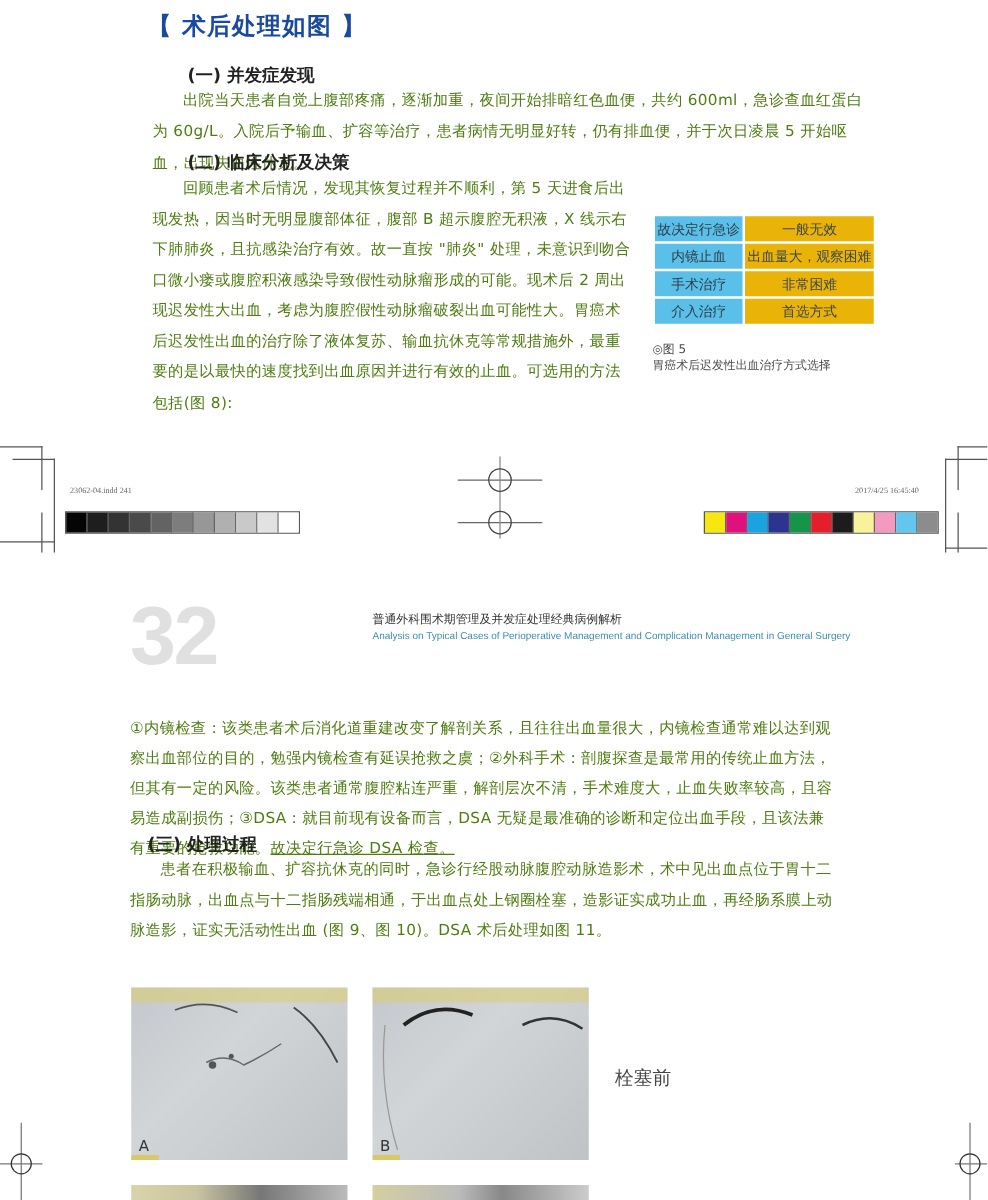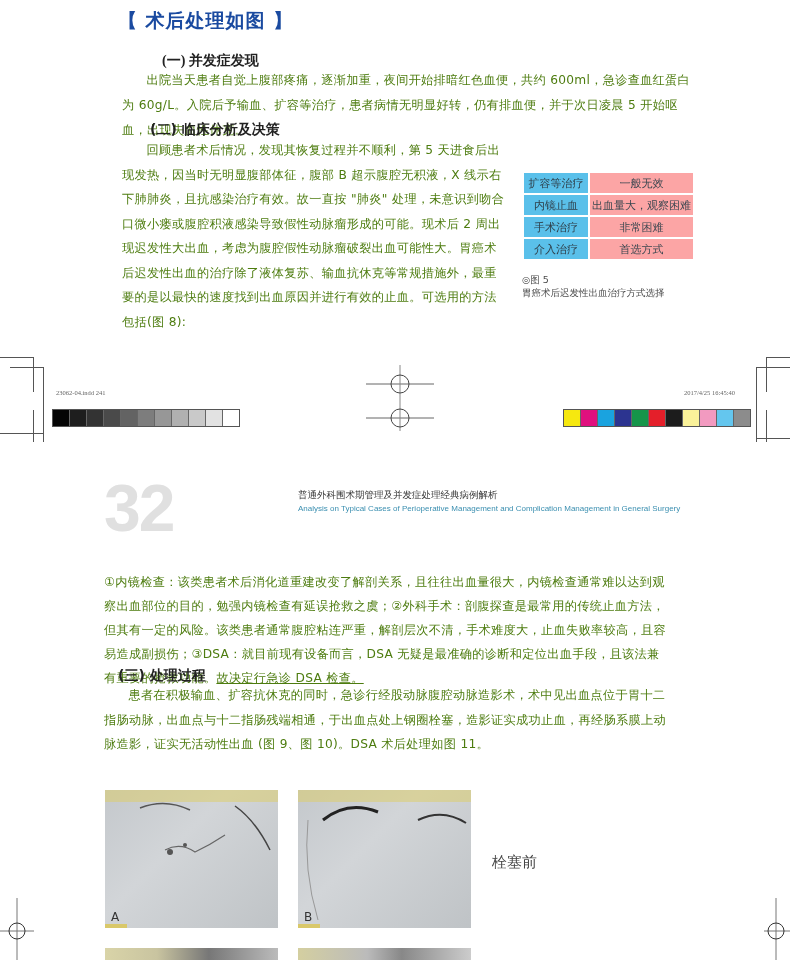--- a/index.html
+++ b/index.html
@@ -6,21 +6,21 @@
   body { width:790px; height:960px; position:relative; overflow:hidden;
          font-family:"DejaVu Sans", "Liberation Sans", sans-serif; color:#2a2a2a; }
   .abs { position:absolute; }
   .section-title { left:118px; top:8px; font-size:19px; font-weight:bold; color:#1a4aa0; letter-spacing:1px; }
   .sub-h { font-size:14px; font-weight:bold; color:#222; }
   .para { font-size:12.2px; line-height:25px; color:#4d7c0f; letter-spacing:0.3px; }
   .indent { text-indent:2em; }
   .tbl { left:522px; top:171px; width:173px; border-collapse:separate; border-spacing:2px; }
   .tbl td { font-size:11px; height:20px; text-align:center; padding:0 2px; white-space:nowrap; }
   .tbl td.l { background:#5ac0ea; color:#2e3d48; width:82px; }
-  .tbl td.r { background:#fca5a5; color:#3b4750; }
+  .tbl td.r { background:#eab308; color:#3b4750; }
   .cap { font-size:9.5px; color:#4a4a4a; line-height:13px; }
   .cropmark { position:absolute; background:#555; }
   .bar { position:absolute; display:flex; border:1px solid #555; }
   .bar div { width:16px; height:16px; border-right:1px solid #666; }
   .bar div:last-child { border-right:none; }
   .reg { position:absolute; }
   .bignum { left:104px; top:470px; font-size:66px; font-weight:bold; color:#e0e0e0; font-family:"Liberation Sans", sans-serif; letter-spacing:-2px; }
   .hdr-cn { left:298px; top:489px; font-size:9.5px; color:#333; }
   .hdr-en { left:298px; top:504px; font-size:8px; color:#3b8fb0; font-family:"Liberation Sans", sans-serif; }
   .u { text-decoration:underline; }
@@ -28,30 +28,30 @@
   .xray .topbar { position:absolute; left:0; top:0; right:0; height:12px; background:rgba(220,205,110,0.55); }
   .xray .lbl { position:absolute; left:6px; bottom:4px; font-size:12px; color:#333; }
   .xray .btm { position:absolute; left:0; bottom:0; width:22px; height:4px; background:#d9c86a; }
   .xray2 { position:absolute; overflow:hidden; background:linear-gradient(90deg,#d9d4a8 0%,#c9c4a0 30%,#777 60%,#bbb 100%); }
 </style>
 </head>
 <body>
 
 <div class="abs section-title">【 术后处理如图 】</div>
 
-<div class="abs sub-h" style="left:162px;top:52px;font-family:Liberation Serif, serif;">(一) 并发症发现</div>
+<div class="abs sub-h" style="left:150px;top:52px;">(一) 并发症发现</div>
 <div class="abs para indent" style="left:122px;top:68px;width:580px;">出院当天患者自觉上腹部疼痛，逐渐加重，夜间开始排暗红色血便，共约 600ml，急诊查血红蛋白为 60g/L。入院后予输血、扩容等治疗，患者病情无明显好转，仍有排血便，并于次日凌晨 5 开始呕血，出现失血性休克。</div>
 
 <div class="abs sub-h" style="left:150px;top:121px;">(二) 临床分析及决策</div>
 <div class="abs para indent" style="left:122px;top:138px;width:385px;line-height:24.5px;">回顾患者术后情况，发现其恢复过程并不顺利，第 5 天进食后出现发热，因当时无明显腹部体征，腹部 B 超示腹腔无积液，X 线示右下肺肺炎，且抗感染治疗有效。故一直按 "肺炎" 处理，未意识到吻合口微小瘘或腹腔积液感染导致假性动脉瘤形成的可能。现术后 2 周出现迟发性大出血，考虑为腹腔假性动脉瘤破裂出血可能性大。胃癌术后迟发性出血的治疗除了液体复苏、输血抗休克等常规措施外，最重要的是以最快的速度找到出血原因并进行有效的止血。可选用的方法包括(图 8):</div>
 
 <table class="abs tbl">
   <tbody>
       <tr>
-    <td class="l">扩容等治疗</td>
+    <td class="l">故决定行急诊</td>
     <td class="r">一般无效</td>
   </tr>
   <tr>
     <td class="l">内镜止血</td>
     <td class="r">出血量大，观察困难</td>
   </tr>
   <tr>
     <td class="l">手术治疗</td>
     <td class="r">非常困难</td>
   </tr>

